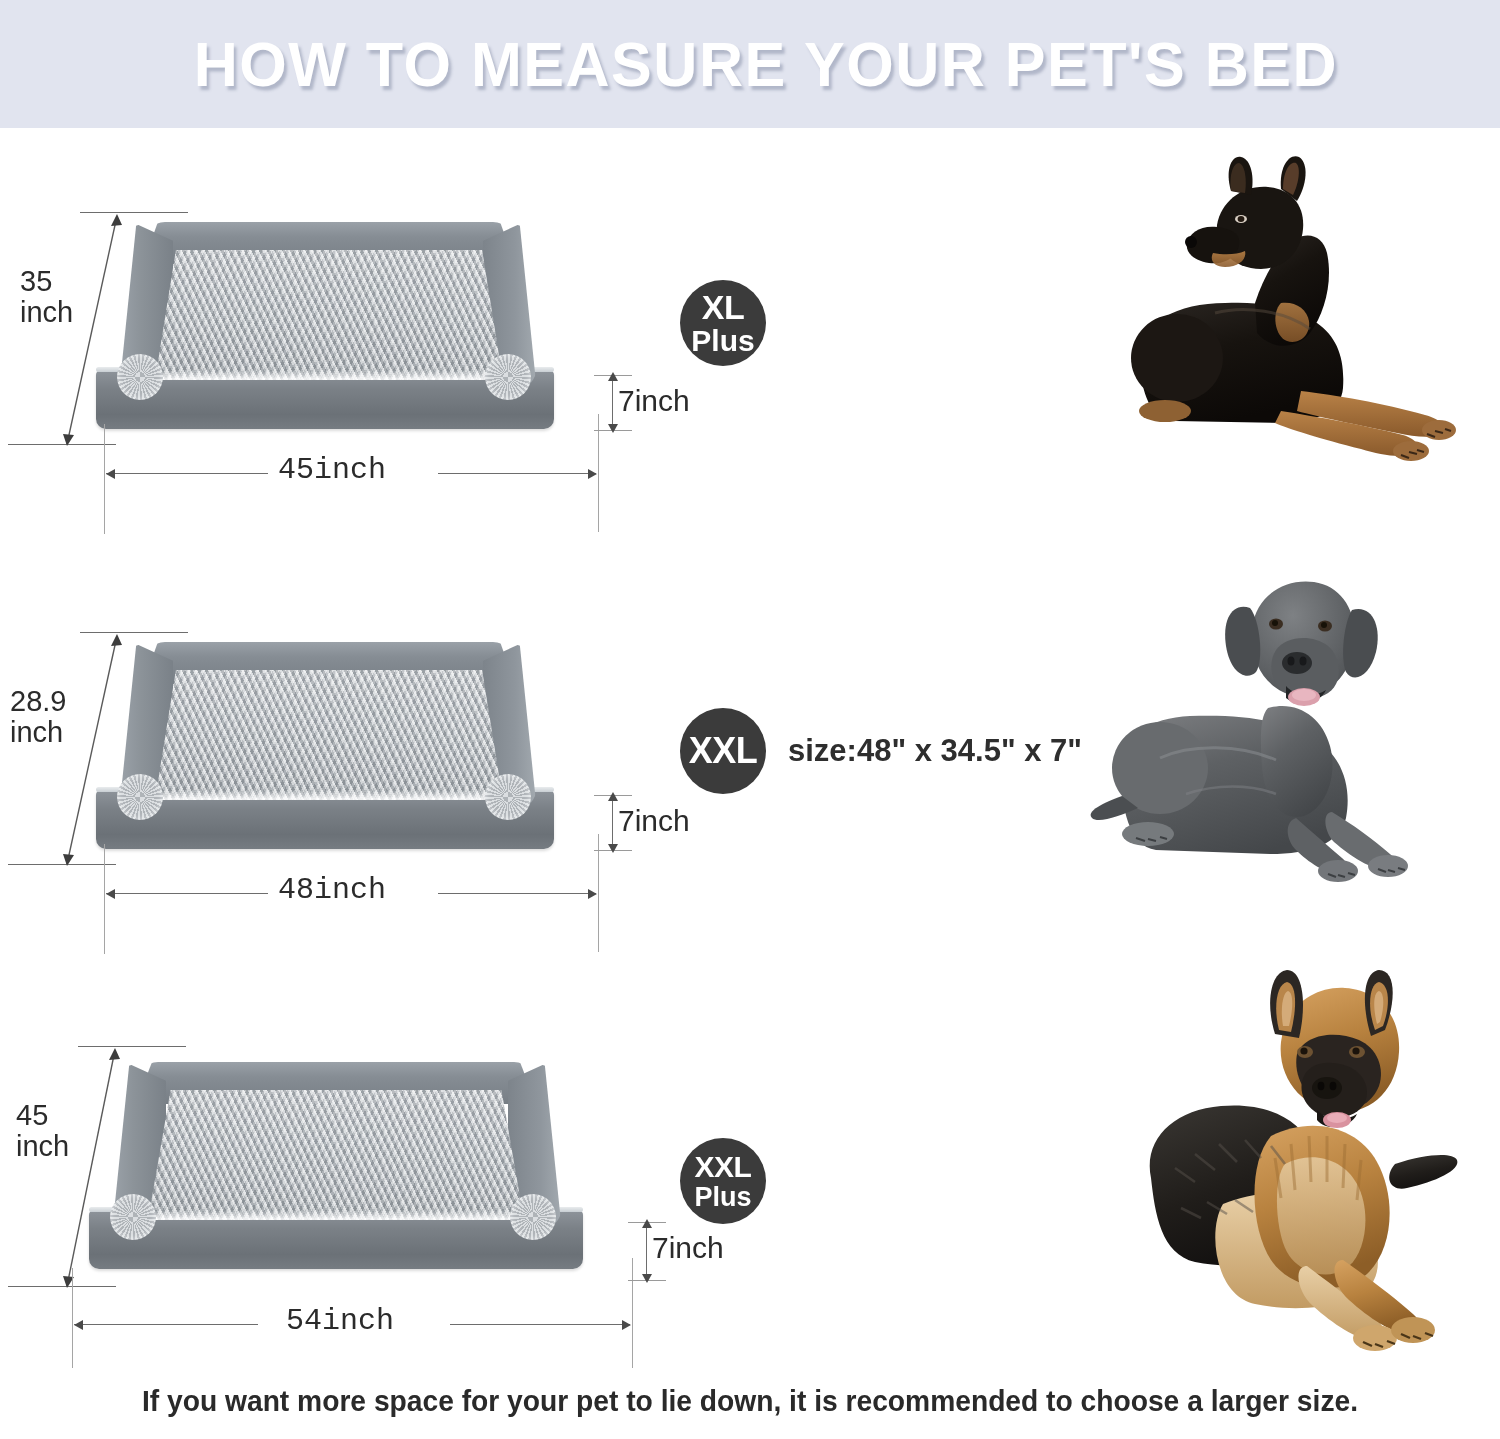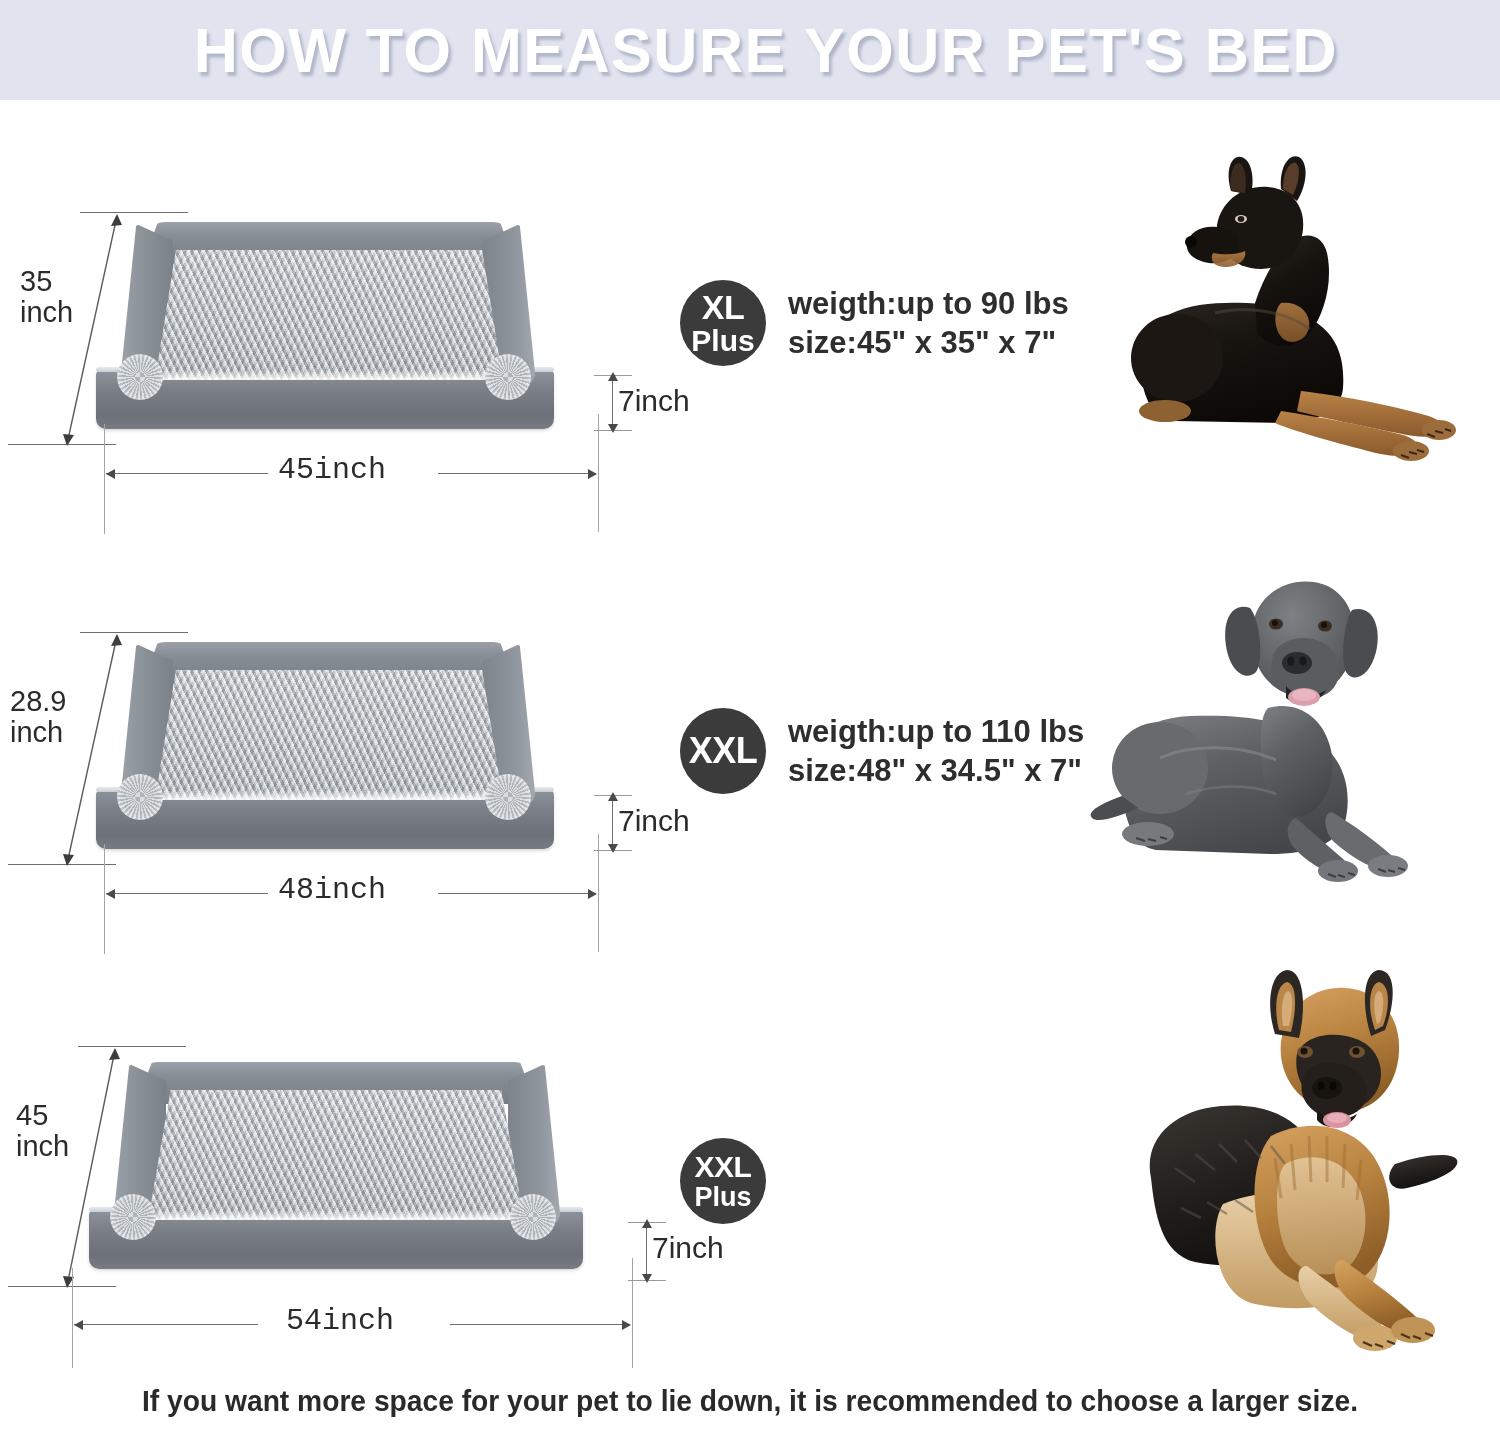--- a/index.html
+++ b/index.html
@@ -8,21 +8,21 @@
     font-family: "Liberation Sans", sans-serif;
     background: #ffffff;
     position: relative;
     overflow: hidden;
   }
 
   
   .header {
     position: absolute;
     left: 0; top: 0;
-    width: 1500px; height: 100px;
+    width: 1500px; height: 128px;
     background: #e1e4ef;
     display: flex; align-items: center; justify-content: center; padding-left: 31px;
   }
   .header-title {
     font-family: "Liberation Sans Narrow", "Liberation Sans", sans-serif;
     font-weight: bold;
     font-size: 63px;
     letter-spacing: 1.5px;
     color: #ffffff;
     text-shadow: 3px 4px 3px rgba(120,128,155,0.45);
@@ -239,24 +239,20 @@
     <div class="dim-line dim-v" style="left:612px;top:250px;height:52px;"></div>
     <div class="arrow arrow-u" style="left:608px;top:244px;"></div>
     <div class="arrow arrow-d" style="left:608px;top:296px;"></div>
     <div class="dim-label label-depth" style="top:257px;">7inch</div>
   </div>
 
   <div class="spec">
     <div class="badge">
       <span class="badge-l1">XL</span>
       <span class="badge-l2">Plus</span>
-    </div>
-    <div class="spec-text">
-      <div>weigth:up to 90 lbs</div>
-      <div>size:45" x 35" x 7"</div>
     </div>
   </div>
 
   <div class="dog" style="left:1105px;top:25px;">
     <svg width="390" height="330" viewBox="0 0 390 330">
       <defs>
         <linearGradient id="dobBody" x1="0" y1="0" x2="0.4" y2="1">
           <stop offset="0%" stop-color="#2b2622"></stop>
           <stop offset="45%" stop-color="#17130f"></stop>
           <stop offset="100%" stop-color="#0c0907"></stop>
@@ -350,21 +346,20 @@
     <div class="arrow arrow-u" style="left:608px;top:244px;"></div>
     <div class="arrow arrow-d" style="left:608px;top:296px;"></div>
     <div class="dim-label label-depth" style="top:257px;">7inch</div>
   </div>
 
   <div class="spec" style="top:160px;">
     <div class="badge single">
       <span class="badge-l1">XXL</span>
     </div>
     <div class="spec-text">
-      <div>weigth:up to 110 lbs</div>
       <div>size:48" x 34.5" x 7"</div>
     </div>
   </div>
 
   <div class="dog" style="left:1090px;top:20px;">
     <svg width="400" height="330" viewBox="0 0 400 330">
       <defs>
         <linearGradient id="daneBody" x1="0.1" y1="0" x2="0.6" y2="1">
           <stop offset="0%" stop-color="#7b7d80"></stop>
           <stop offset="40%" stop-color="#5e6164"></stop>

